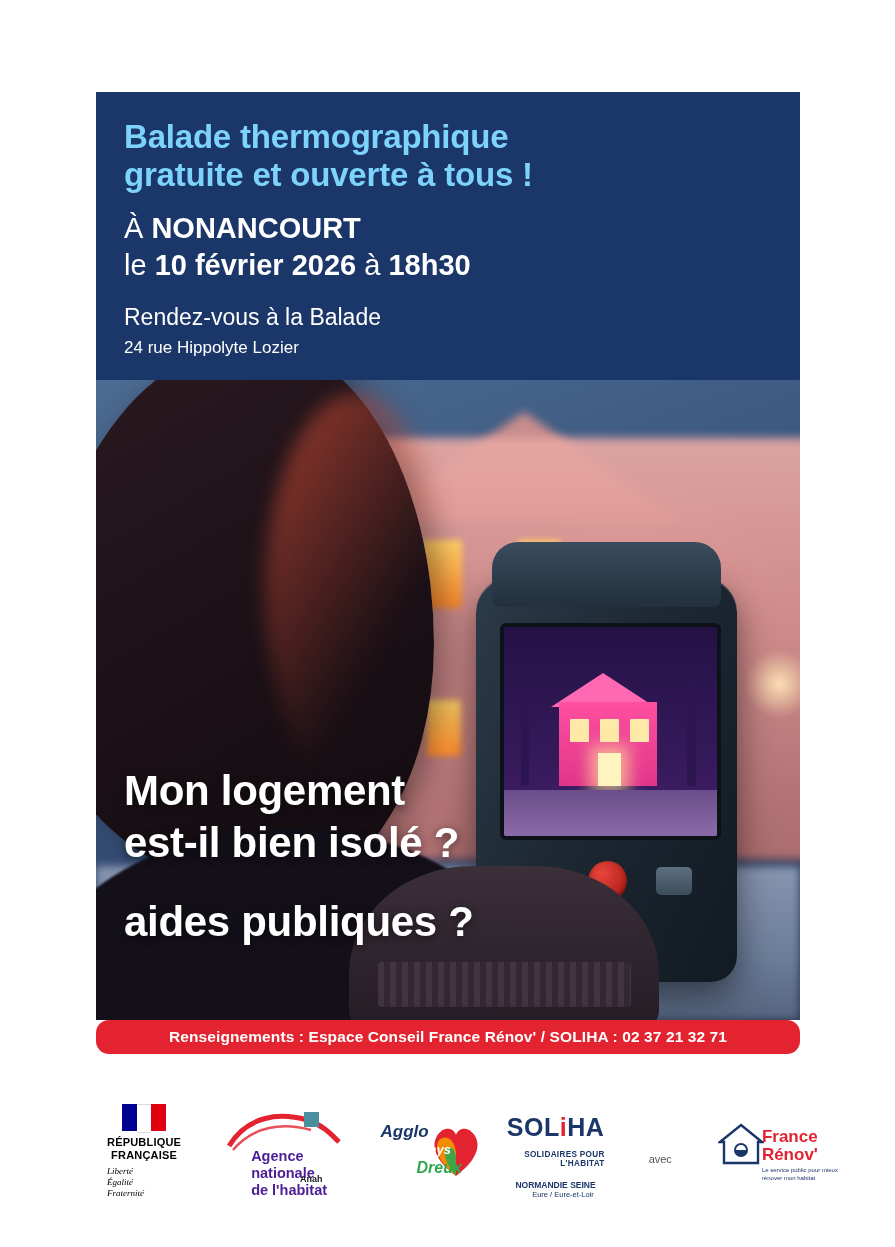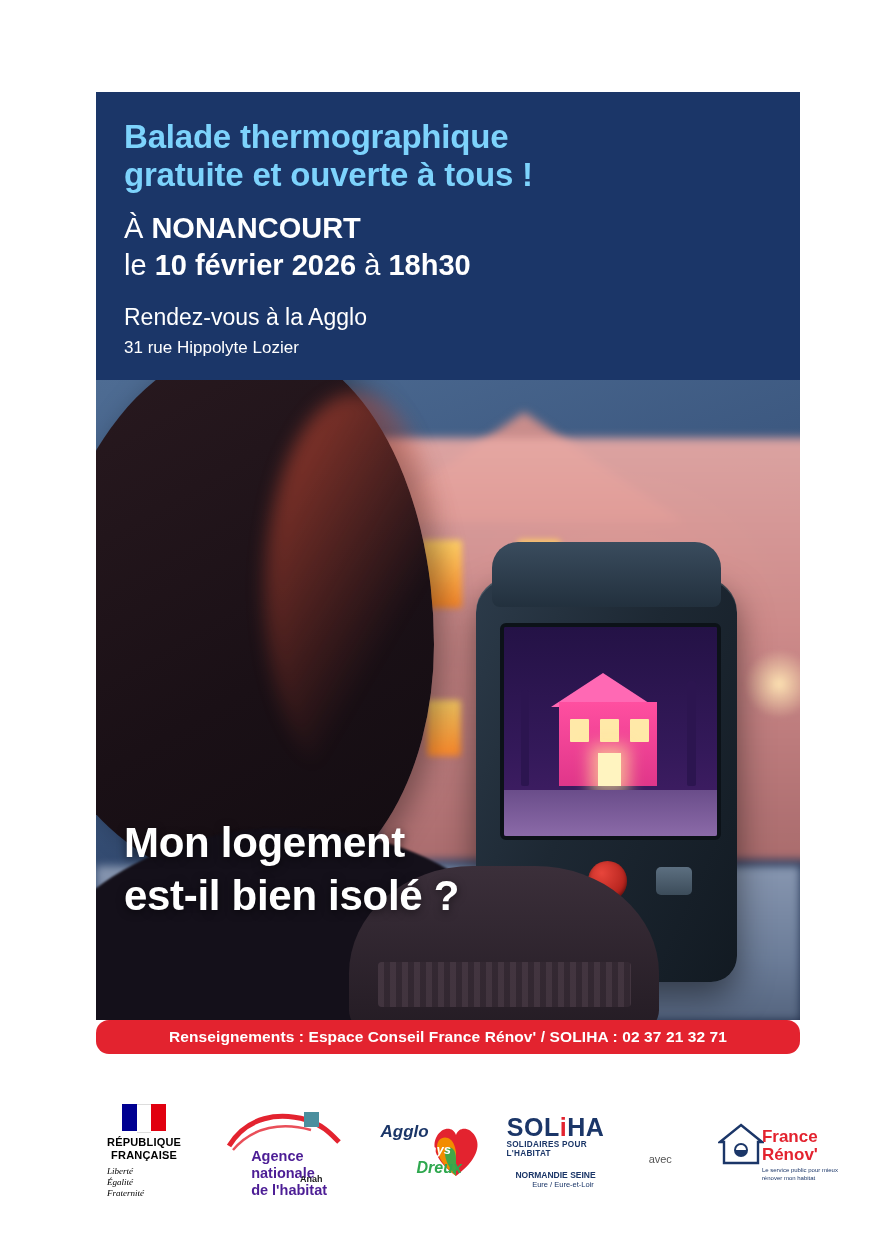--- a/index.html
+++ b/index.html
@@ -455,35 +455,36 @@
     font-weight: bold;
     color: #2fa84f;
     font-style: italic;
   }
 
   
   .soliha {
     position: relative;
     width: 128px;
     height: 74px;
+    text-align: right;
   }
   .soliha-main {
     font-size: 25px;
     font-weight: bold;
     color: #1b3668;
     letter-spacing: 0.5px;
     line-height: 1;
   }
   .soliha-main .hl { color: #e3232f; }
   .soliha-sub {
     font-size: 8.2px;
     font-weight: bold;
     color: #1b3668;
     letter-spacing: 0.3px;
-    margin-top: 0;
+    margin-top: 10px;
   }
   .soliha-rule {
     width: 100%;
     height: 2px;
     background: #1b3668;
     margin: 9px 0 3px 0;
   }
   .soliha-region {
     font-size: 8.5px;
     font-weight: bold;
@@ -543,22 +544,22 @@
     <div class="title-line">Balade thermographique</div>
     <div class="title-line">gratuite et ouverte à tous !</div>
 
     <div class="subtitle">
       <span>À </span><span class="b">NONANCOURT</span>
     </div>
     <div class="subtitle" style="margin-top:2px;">
       <span>le </span><span class="b">10 février 2026</span><span> à </span><span class="b">18h30</span>
     </div>
 
-    <div class="venue">Rendez-vous à la Agglo</div>
-    <div class="address">31 rue Hippolyte Lozier</div>
+    <div class="venue">Rendez-vous à la Balade</div>
+    <div class="address">24 rue Hippolyte Lozier</div>
   </div>
 
   <div class="photo">
     <div class="sky"></div>
     <div class="bg-glow"></div>
     <div class="bg-roof"></div>
     <div class="bg-house"></div>
     <div class="bg-win w1"></div>
     <div class="bg-win w2"></div>
     <div class="bg-win w3"></div>
@@ -589,20 +590,21 @@
       <div class="cam-btn cbr"></div>
     </div>
 
     <div class="glove"></div>
     <div class="glove-stripe"></div>
 
     <div class="questions">
       <div class="q-line">Mon logement</div>
       <div class="q-line">est-il bien isolé ?</div>
       <div class="q-gap"></div>
+      <div class="q-line">aides publiques ?</div>
     </div>
   </div>
 
   <div class="band">Renseignements : Espace Conseil France Rénov' / SOLIHA : 02 37 21 32 71</div>
 
   <div class="logos">
 
     <div class="logo">
       <div class="rf-flag">
         <i class="rf-blue"></i>

